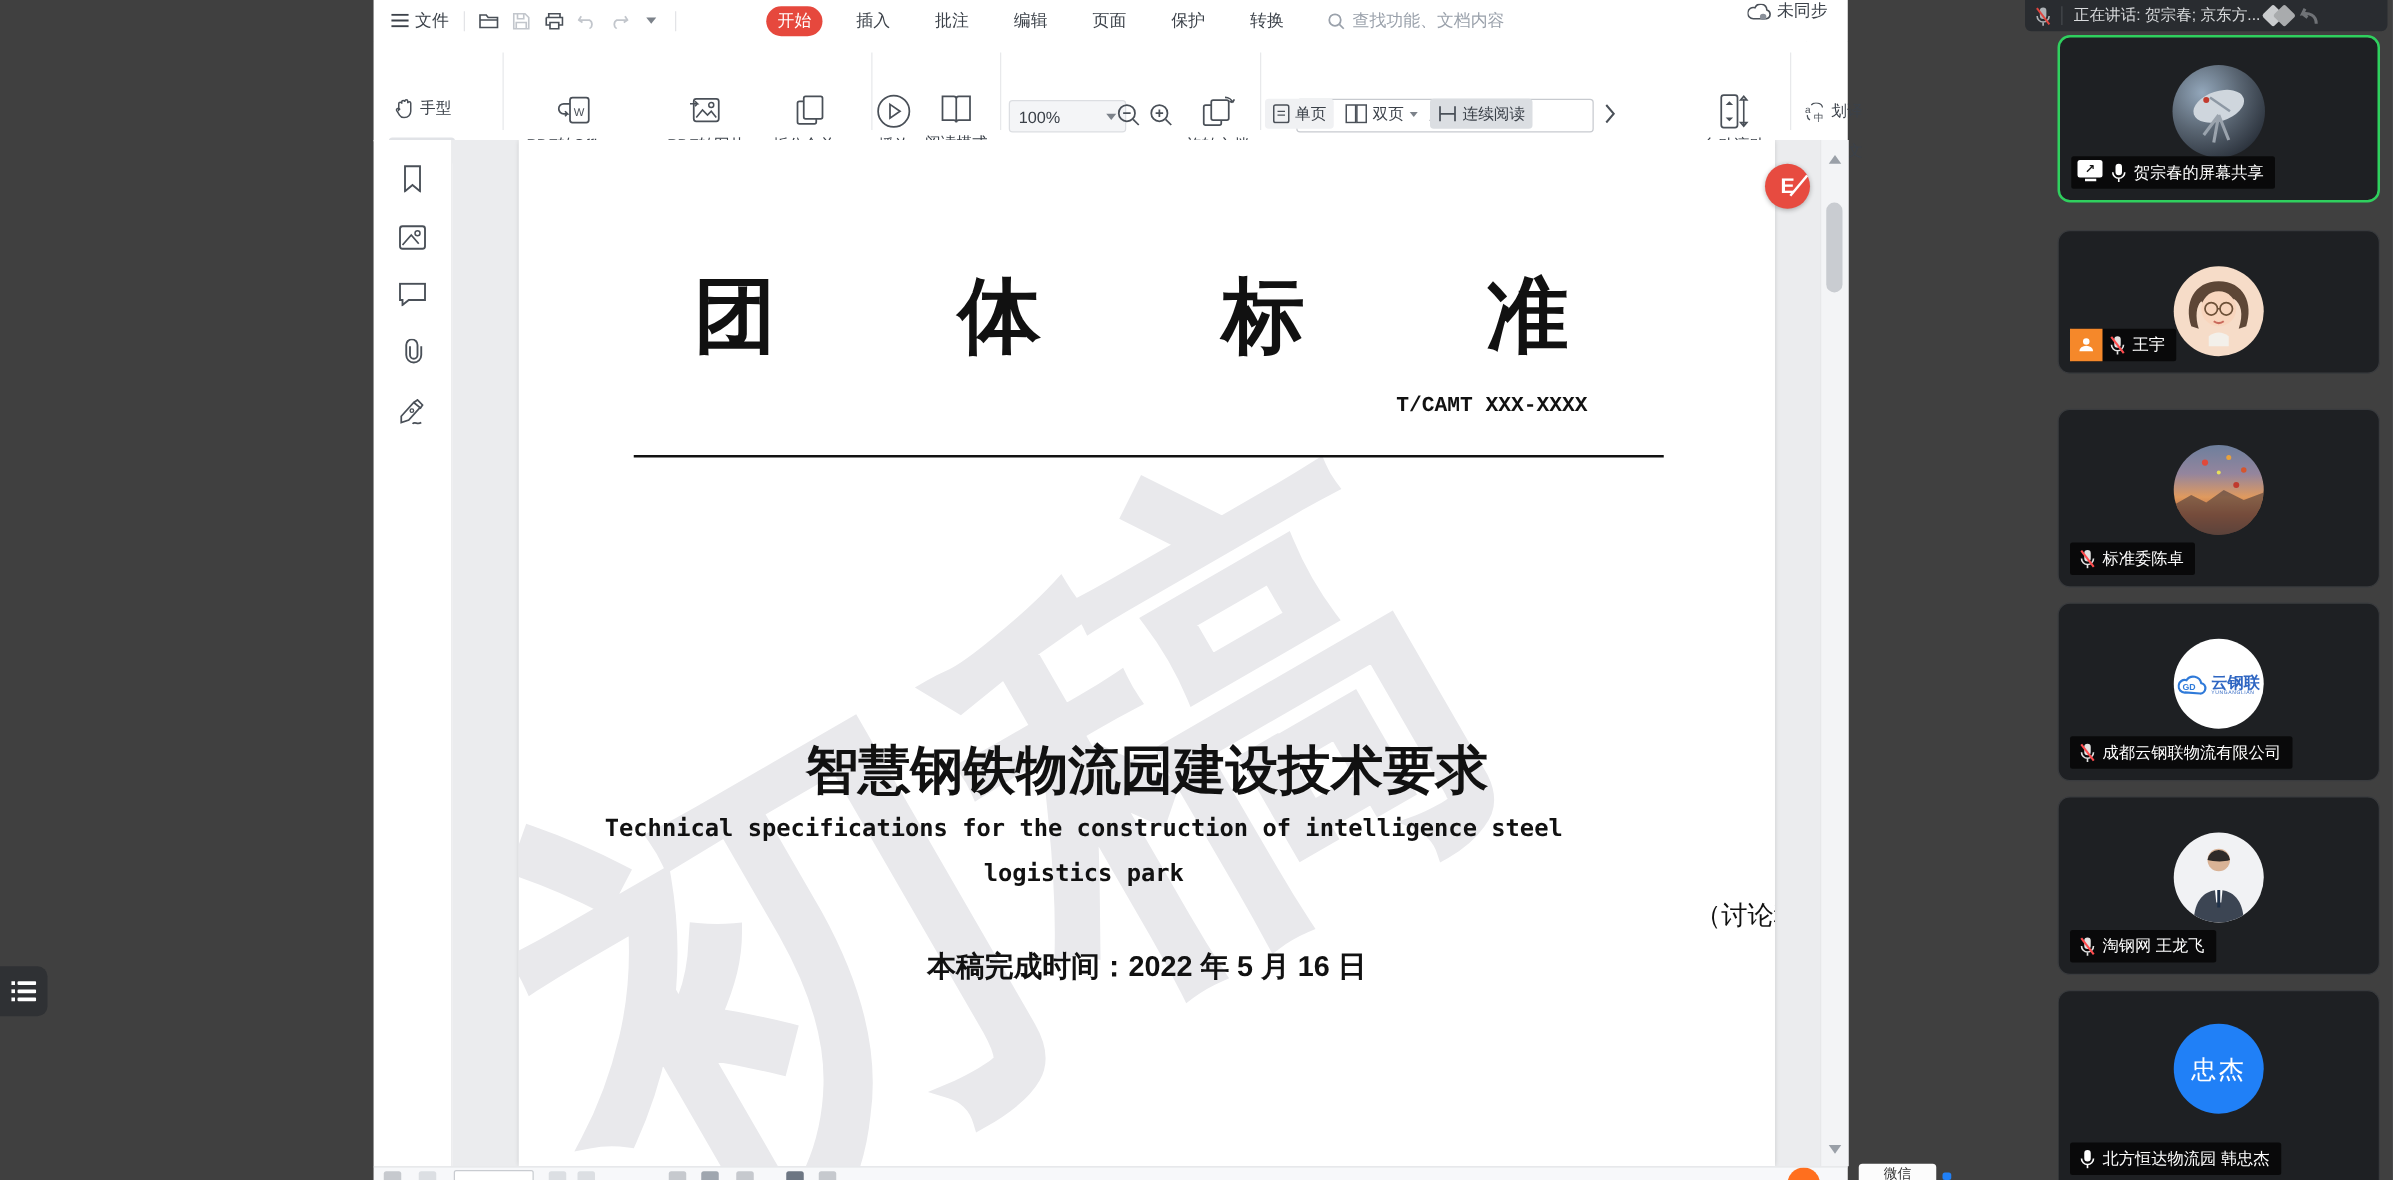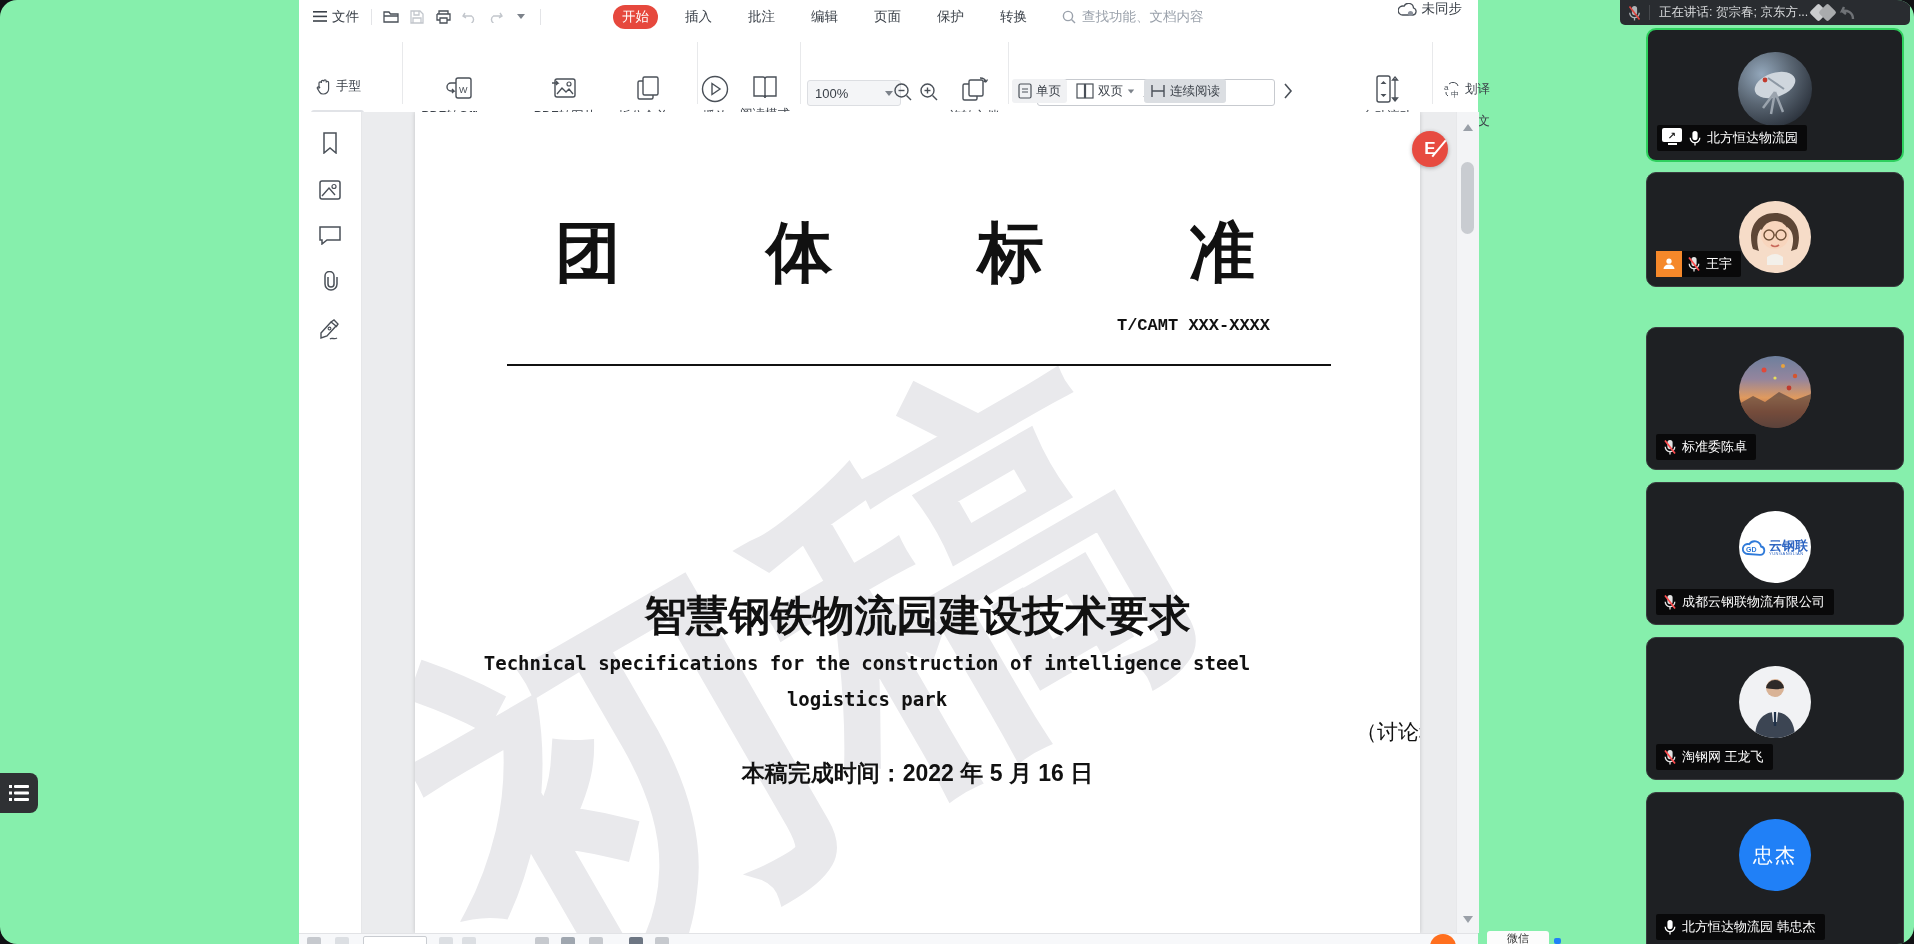--- a/index.html
+++ b/index.html
@@ -1,17 +1,17 @@
 <!DOCTYPE html>
 <html><head>
 <meta charset="utf-8">
 <style>
   html,body{margin:0;padding:0;background:#101114;}
   body{width:1914px;height:944px;overflow:hidden;font-family:"Liberation Sans","DejaVu Sans",sans-serif;}
-  #screen{position:relative;width:1914px;height:944px;background:#86efac;overflow:hidden;border-radius:17px;}
+  #screen{position:relative;width:1914px;height:944px;background:#404040;overflow:hidden;}
   .abs{position:absolute;}
   .flex{display:flex;align-items:center;}
   svg{display:block;}
 
   
   #pdf-window{left:299px;top:0;width:1179px;height:944px;background:#fff;}
   .menubar{left:0;top:0;width:1179px;height:33px;background:#fff;display:flex;align-items:center;font-size:13.5px;color:#3c424a;}
   .menu-item{display:flex;align-items:center;gap:5px;padding:0 6px;cursor:pointer;}
   .vdiv{width:1px;height:16px;background:#e3e4e7;margin:0 6px;}
   .qicon{width:26px;height:22px;display:flex;align-items:center;justify-content:center;border-radius:3px;cursor:pointer;}
@@ -469,25 +469,25 @@
     <div class="nlabel">
       <span class="sharebadge">
           <span class="mon">↗</span>
           <span class="base"></span>
         </span>
       <svg width="12" height="16" viewBox="0 0 12 16">
           <path d="M6 1 a2.6 2.6 0 0 1 2.6 2.6 v4 a2.6 2.6 0 0 1 -5.2 0 v-4 A2.6 2.6 0 0 1 6 1 z" fill="#fff"></path>
           <path d="M1.2 7.8 a4.8 4.8 0 0 0 9.6 0" fill="none" stroke="#fff" stroke-width="1.3"></path>
           <line x1="6" y1="13" x2="6" y2="15.5" stroke="#fff" stroke-width="1.3"></line>
         </svg>
-      <span>北方恒达物流园</span>
-    </div>
-  </div>
-
-  <div class="tile abs" style="top:172px;height:115px;">
+      <span>贺宗春的屏幕共享</span>
+    </div>
+  </div>
+
+  <div class="tile abs" style="top:184px;height:115px;">
     <div class="avatar av2" style="top:28px;width:72px;height:72px;">
       <svg width="72" height="72" viewBox="0 0 72 72">
           <path d="M14 48 C8 30 16 12 36 12 c20 0 28 18 22 36 l-6 2 c4-12 2-20 -4-24 -2 6 -22 8 -26 2 -4 4 -5 12 -2 22 z" fill="#5d4636"></path>
           <circle cx="36" cy="34" r="14" fill="#f8d5bd"></circle>
           <circle cx="30" cy="34" r="5" fill="none" stroke="#6e5138" stroke-width="1.4"></circle>
           <circle cx="42" cy="34" r="5" fill="none" stroke="#6e5138" stroke-width="1.4"></circle>
           <line x1="35" y1="34" x2="37" y2="34" stroke="#6e5138" stroke-width="1.2"></line>
           <path d="M32 44 q4 3 8 0" stroke="#c96a5c" stroke-width="1.6" fill="none"></path>
           <path d="M28 56 q8 -6 16 0 v8 h-16 z" fill="#f3f0ea"></path>
         </svg>

